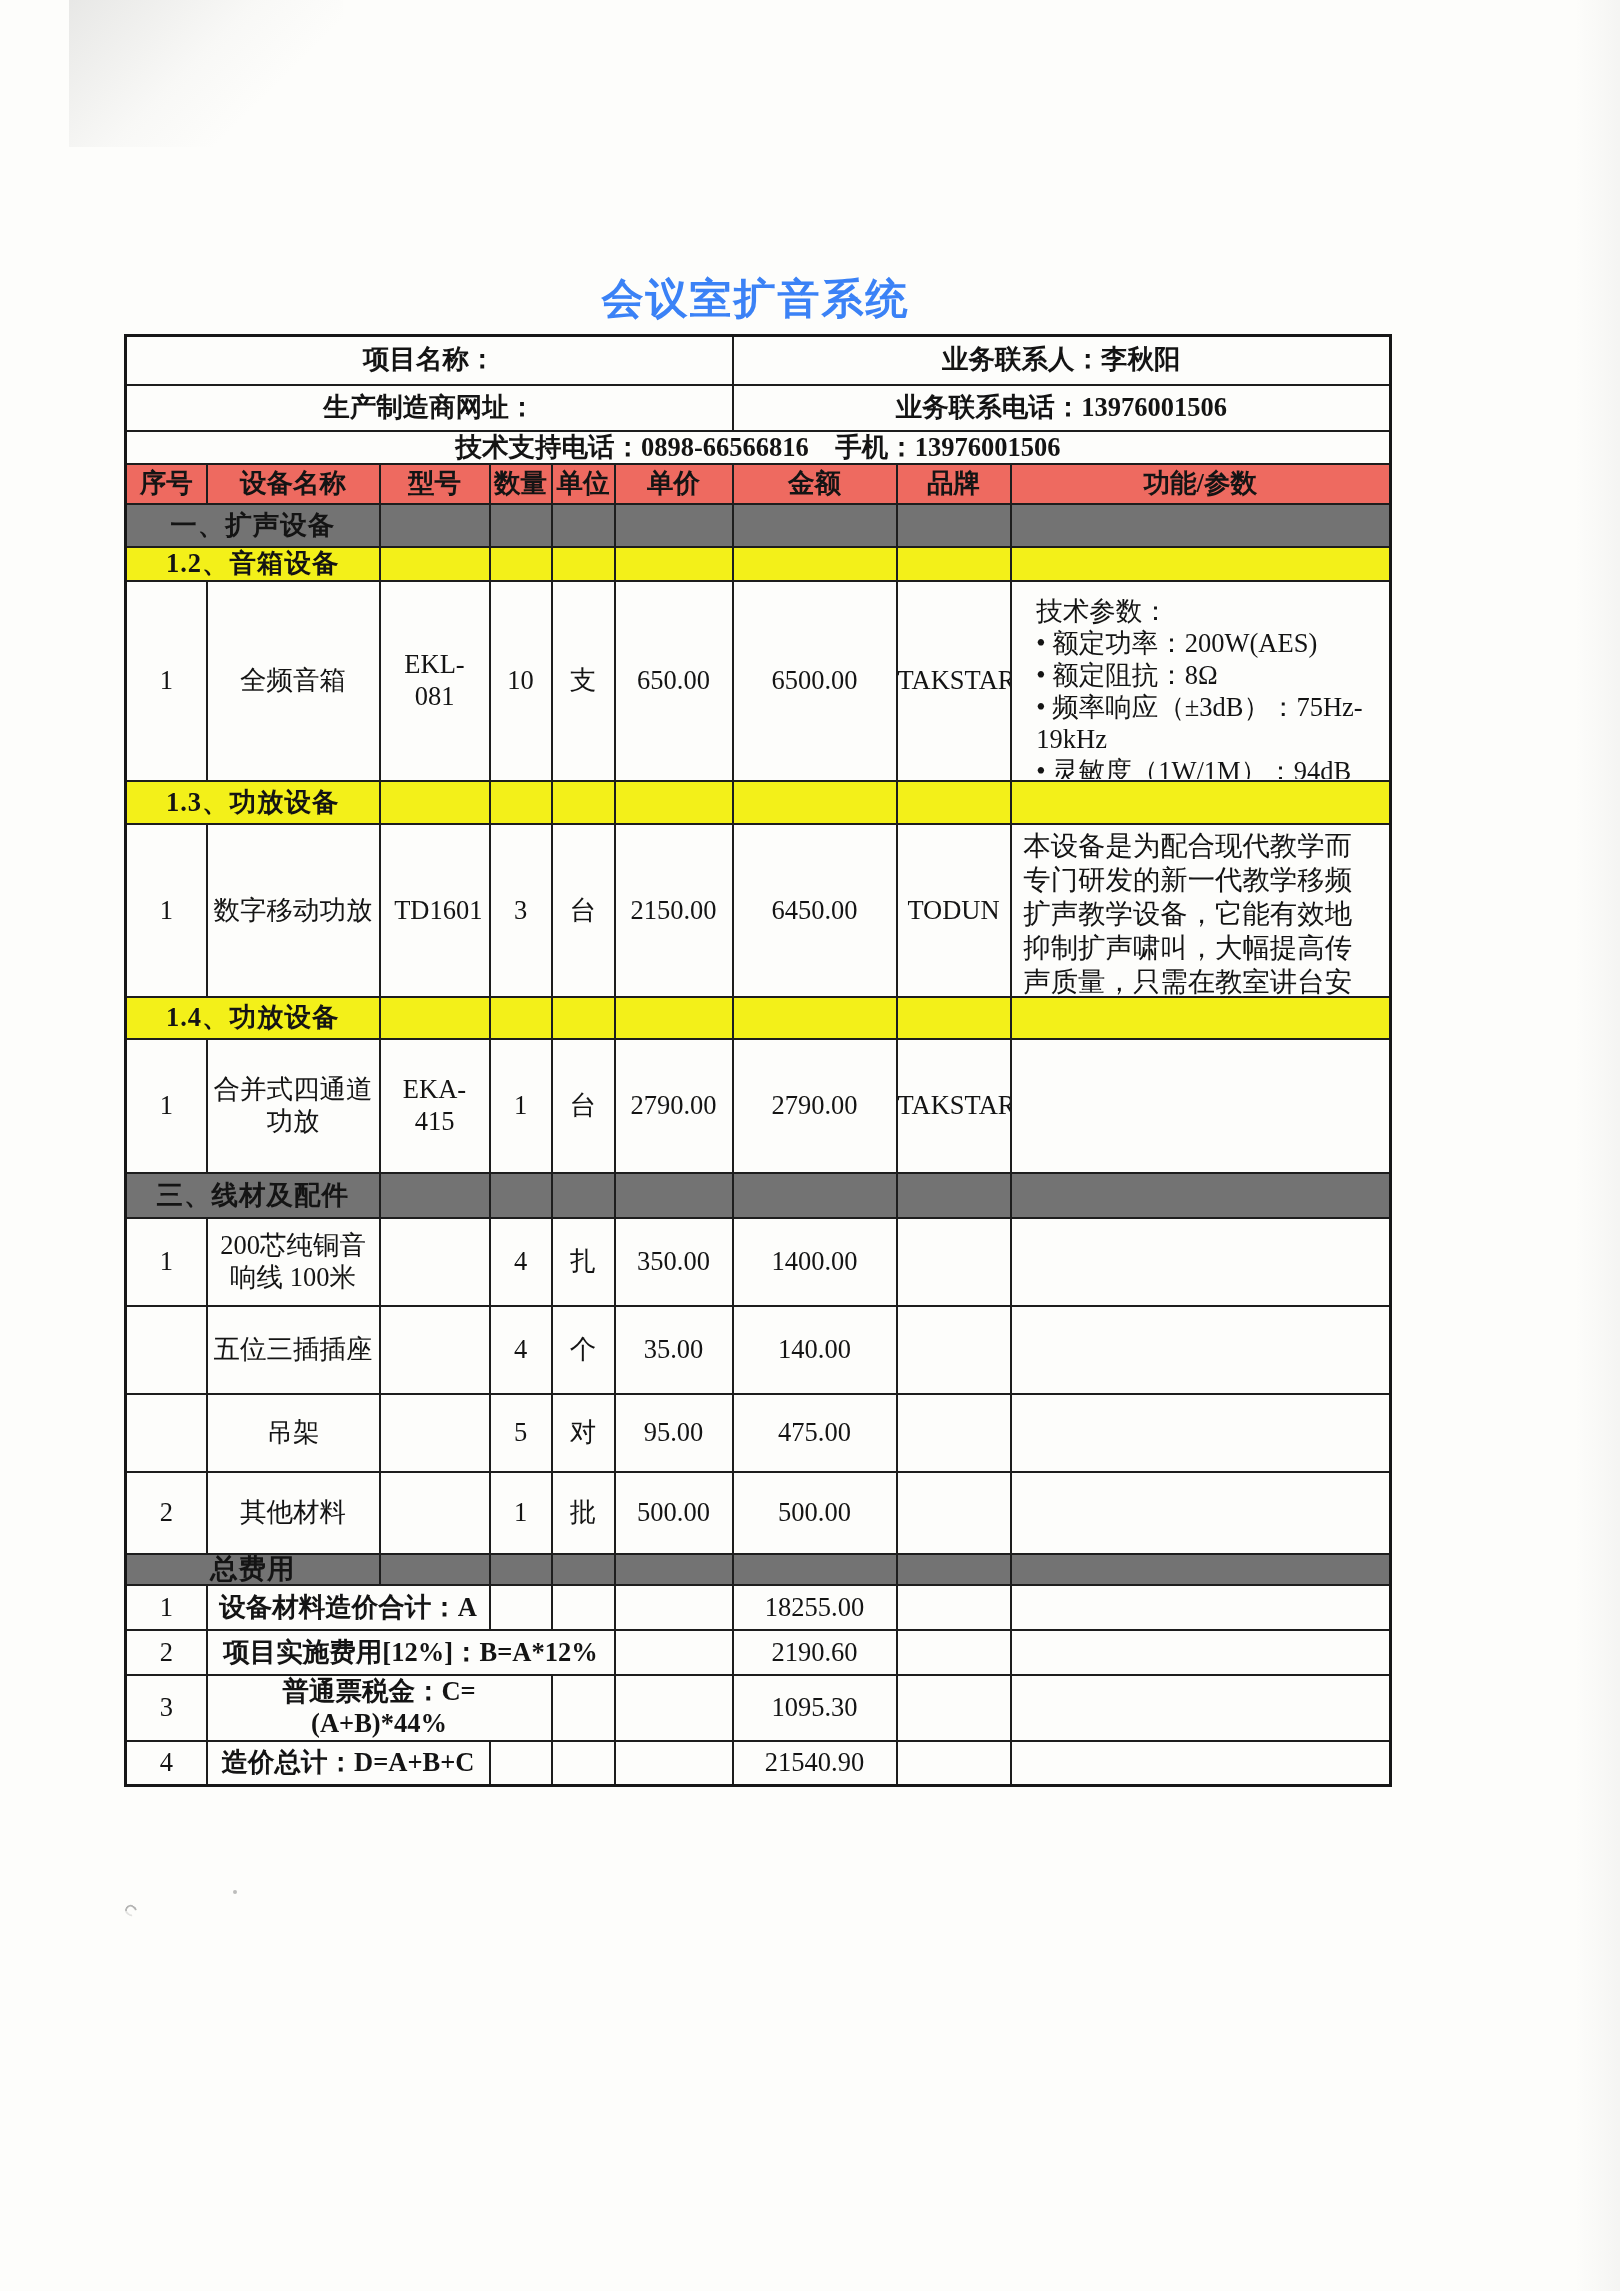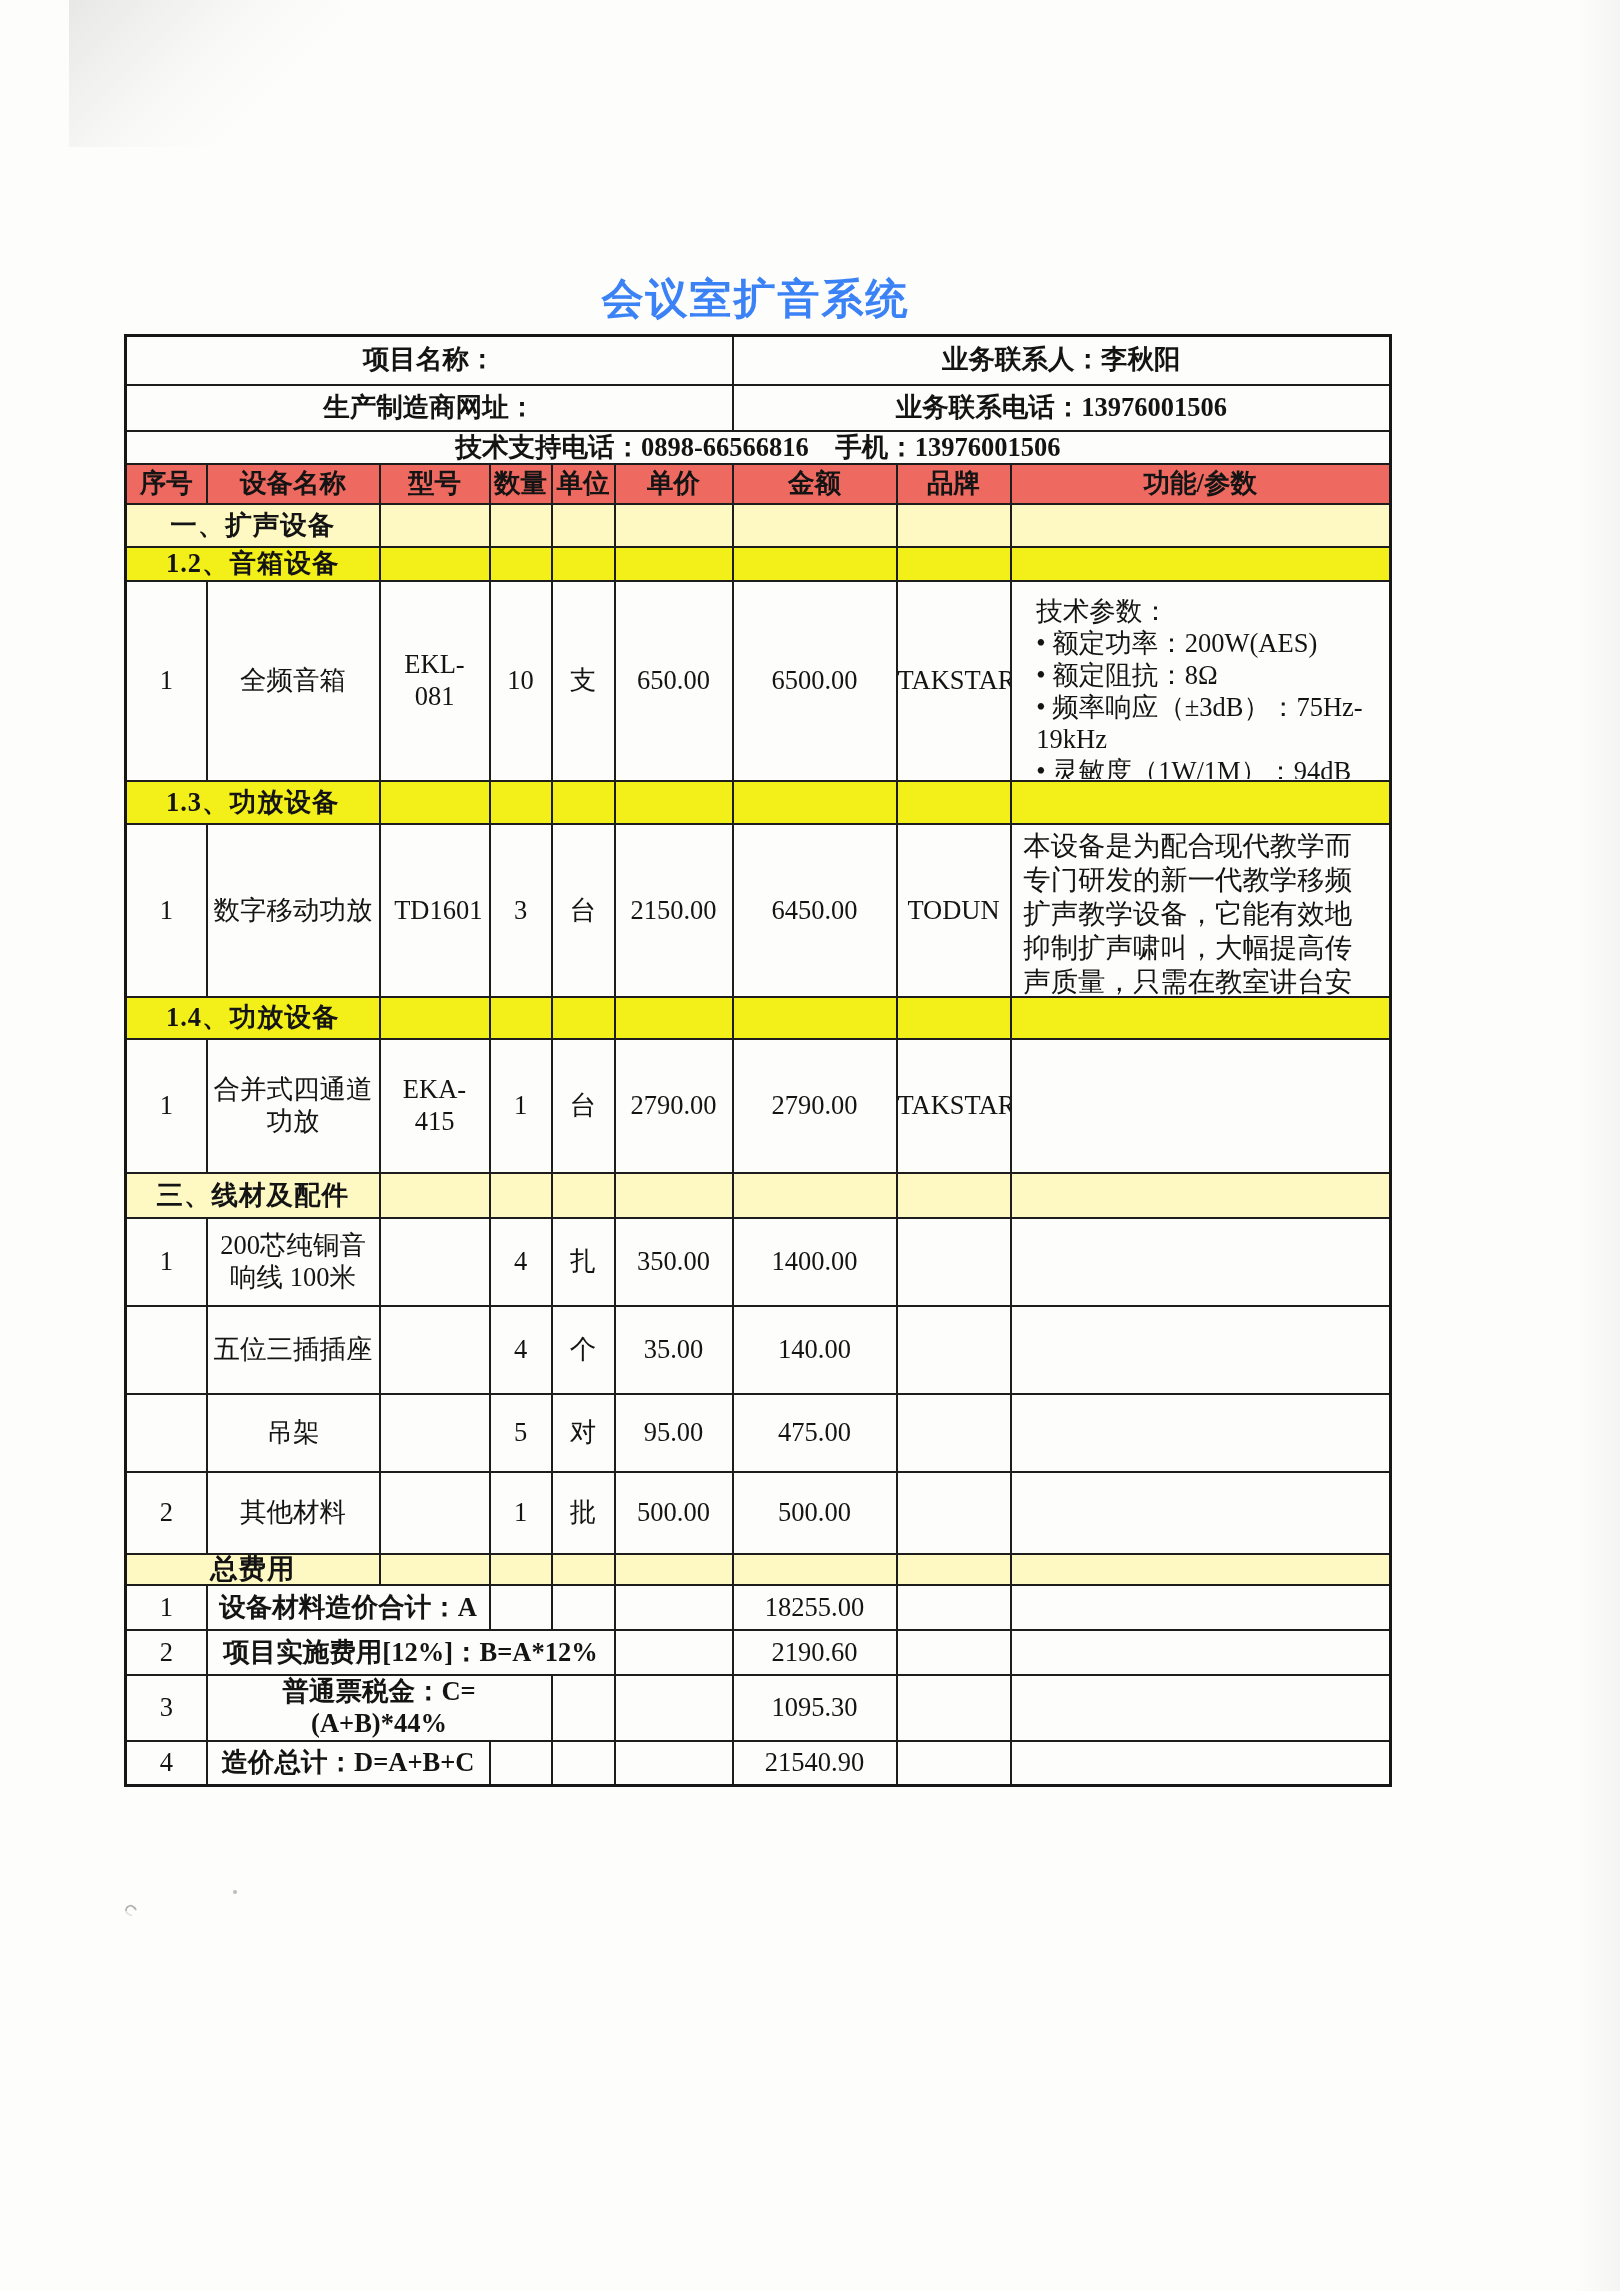--- a/index.html
+++ b/index.html
@@ -58,21 +58,21 @@
     text-align: center;
     vertical-align: middle;
     font-size: 26.5px;
     line-height: 1.2;
     color: #141414;
   }
   tr.section td { border-top-width: 2.9px; border-bottom-width: 2.9px; }
   tr.r-header td { border-top-width: 2.9px; border-bottom-width: 2.9px; }
 
   .bg-red    { background: #ee6a60; }
-  .bg-teal   { background: #fef9c3; }
+  .bg-teal   { background: #737373; }
   .bg-yellow { background: #f3f019; }
 
   td.lbl { text-align: left; font-weight: bold; font-size: 27.4px; padding: 0 7.8px; }
   td.head { font-weight: bold; font-size: 28px; }
   td.sec-label { text-align: left; font-weight: bold; font-size: 30px; padding: 0 9.8px; letter-spacing: 1px; }
   td.name-cell { font-size: 28px; padding: 0 2px; line-height: 1.3; border-radius: 16px; }
   td.model-cell { padding: 0 13.7px; line-height: 1.35; }
   td.func-cell { text-align: left; vertical-align: top; }
 
   .clip { overflow: hidden; }

